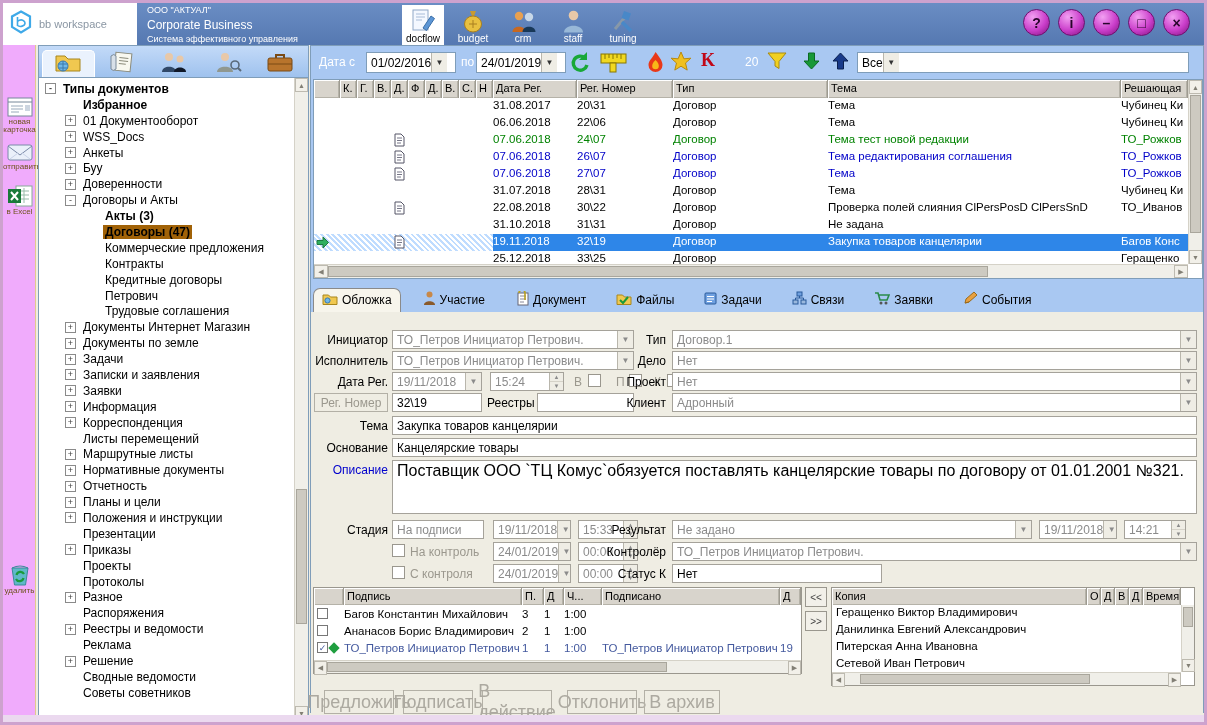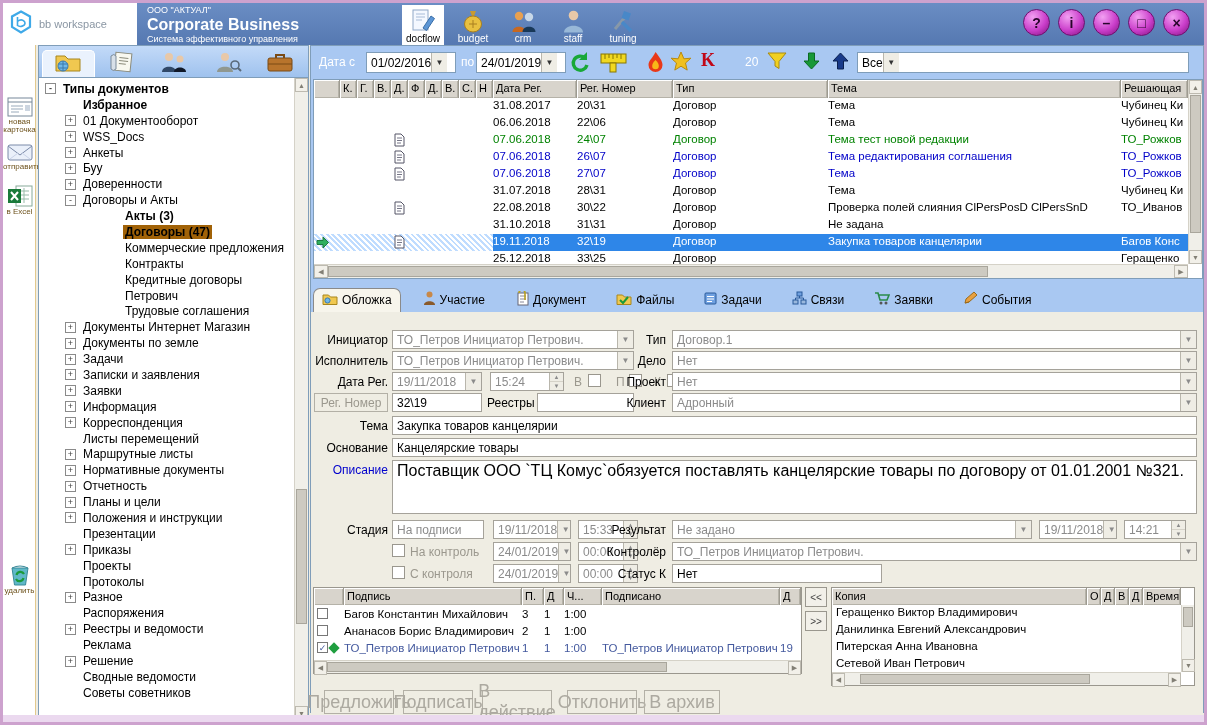--- a/index.html
+++ b/index.html
@@ -6,44 +6,44 @@
   html,body{background:#9D9D9D;}
   body{font-family:"Liberation Sans",sans-serif;}
   .window{position:relative;width:1207px;height:725px;background:#EFEDE3;border:3px solid #CDA2CE;outline:1px solid #8E5F90;overflow:hidden;}
 
   
   .titlebar{position:absolute;left:0;top:0;width:1201px;height:42px;background:linear-gradient(#6A8DC4,#5578B1);display:flex;}
   .logo-box{width:134px;height:42px;background:#FFF;display:flex;align-items:center;gap:6px;padding:0 6px;flex:none;}
   .logo-text{font-size:11px;color:#8A96A3;white-space:nowrap;}
   .title-block{padding:2px 0 0 10px;color:#FFF;width:265px;flex:none;}
   .title-company{font-size:9px;line-height:11px;}
-  .title-product{font-size:16px;line-height:18px;font-weight:700;}
+  .title-product{font-size:12px;line-height:18px;font-weight:400;}
   .title-tagline{font-size:9px;line-height:11px;}
   .modules{display:flex;align-items:flex-end;gap:8px;}
   .module{width:42px;text-align:center;color:#FFF;font-size:10px;padding:1px 0;cursor:pointer;}
   .module .micon{height:27px;display:flex;align-items:flex-end;justify-content:center;}
   .module.active{background:#FFF;color:#000;}
   .win-buttons{position:absolute;right:14px;top:6px;display:flex;gap:8px;}
   .wbtn{width:27px;height:27px;border-radius:50%;background:radial-gradient(circle at 35% 28%,#F2A0F2,#CB3FCB 55%,#7E127E);color:#27052A;display:flex;align-items:center;justify-content:center;font-size:14px;font-weight:bold;border:1px solid #6E106E;cursor:pointer;}
 
   
-  .left-strip{position:absolute;left:0;top:42px;width:33px;height:677px;background:#ffffff;border-right:1px solid #E2C98E;}
+  .left-strip{position:absolute;left:0;top:42px;width:33px;height:677px;background:#f0abfc;border-right:1px solid #E2C98E;}
   .tool{position:absolute;left:0;width:33px;text-align:center;color:#6E531D;font-size:8px;line-height:8px;cursor:pointer;}
   .tool svg{display:block;margin:0 auto 1px;}
 
   
   .sidebar{position:absolute;left:35px;top:42px;width:271px;height:676px;background:#AECDF4;}
   .side-tabs{height:32px;display:flex;align-items:flex-end;padding:2px 3px 0;gap:2px;border:1px solid #7F9DB9;border-bottom:none;background:linear-gradient(#C3DAF8,#9FC2EE);}
   .stab{flex:1;height:27px;display:flex;align-items:center;justify-content:center;border-radius:5px 5px 0 0;cursor:pointer;}
   .stab.active{background:#EAF2FD;border:1px solid #FFF;border-bottom:none;}
   .tree{position:absolute;left:0;top:32px;width:271px;height:644px;background:#FFF;border:1px solid #7F9DB9;overflow:hidden;padding-top:3px;}
   .titem{display:flex;align-items:center;height:15.9px;font-size:12px;white-space:nowrap;cursor:pointer;}
   .titem.lvl0{padding-left:6px;}
   .titem.lvl1{padding-left:26px;}
-  .titem.lvl2{padding-left:68px;}
+  .titem.lvl2{padding-left:48px;}
   .titem.bold{font-weight:bold;}
   .titem.selected .tlabel{background:#a16207;}
   .exp{width:11px;height:11px;flex:none;border:1px solid #8A8A8A;background:#FFF;font-size:9px;line-height:9px;text-align:center;margin-right:5px;color:#444;}
   .tlabel{padding:0 2px;}
   .tree-sb{position:absolute;right:0;top:0;width:14px;height:100%;background:#F0EFE9;border-left:1px solid #D5D2C8;}
   .sbbtn{height:14px;width:100%;background:#F2F0E9;border:1px solid #BDBAB0;color:#827F75;font-size:7px;display:flex;align-items:center;justify-content:center;}
   .sbthumb{position:absolute;left:1px;width:11px;background:#CDCAC1;border:1px solid #A9A69C;}
 
   
   .main{position:absolute;left:307px;top:42px;width:894px;height:668px;background:#A9C8F2;border:1px solid #7F9DB9;}

